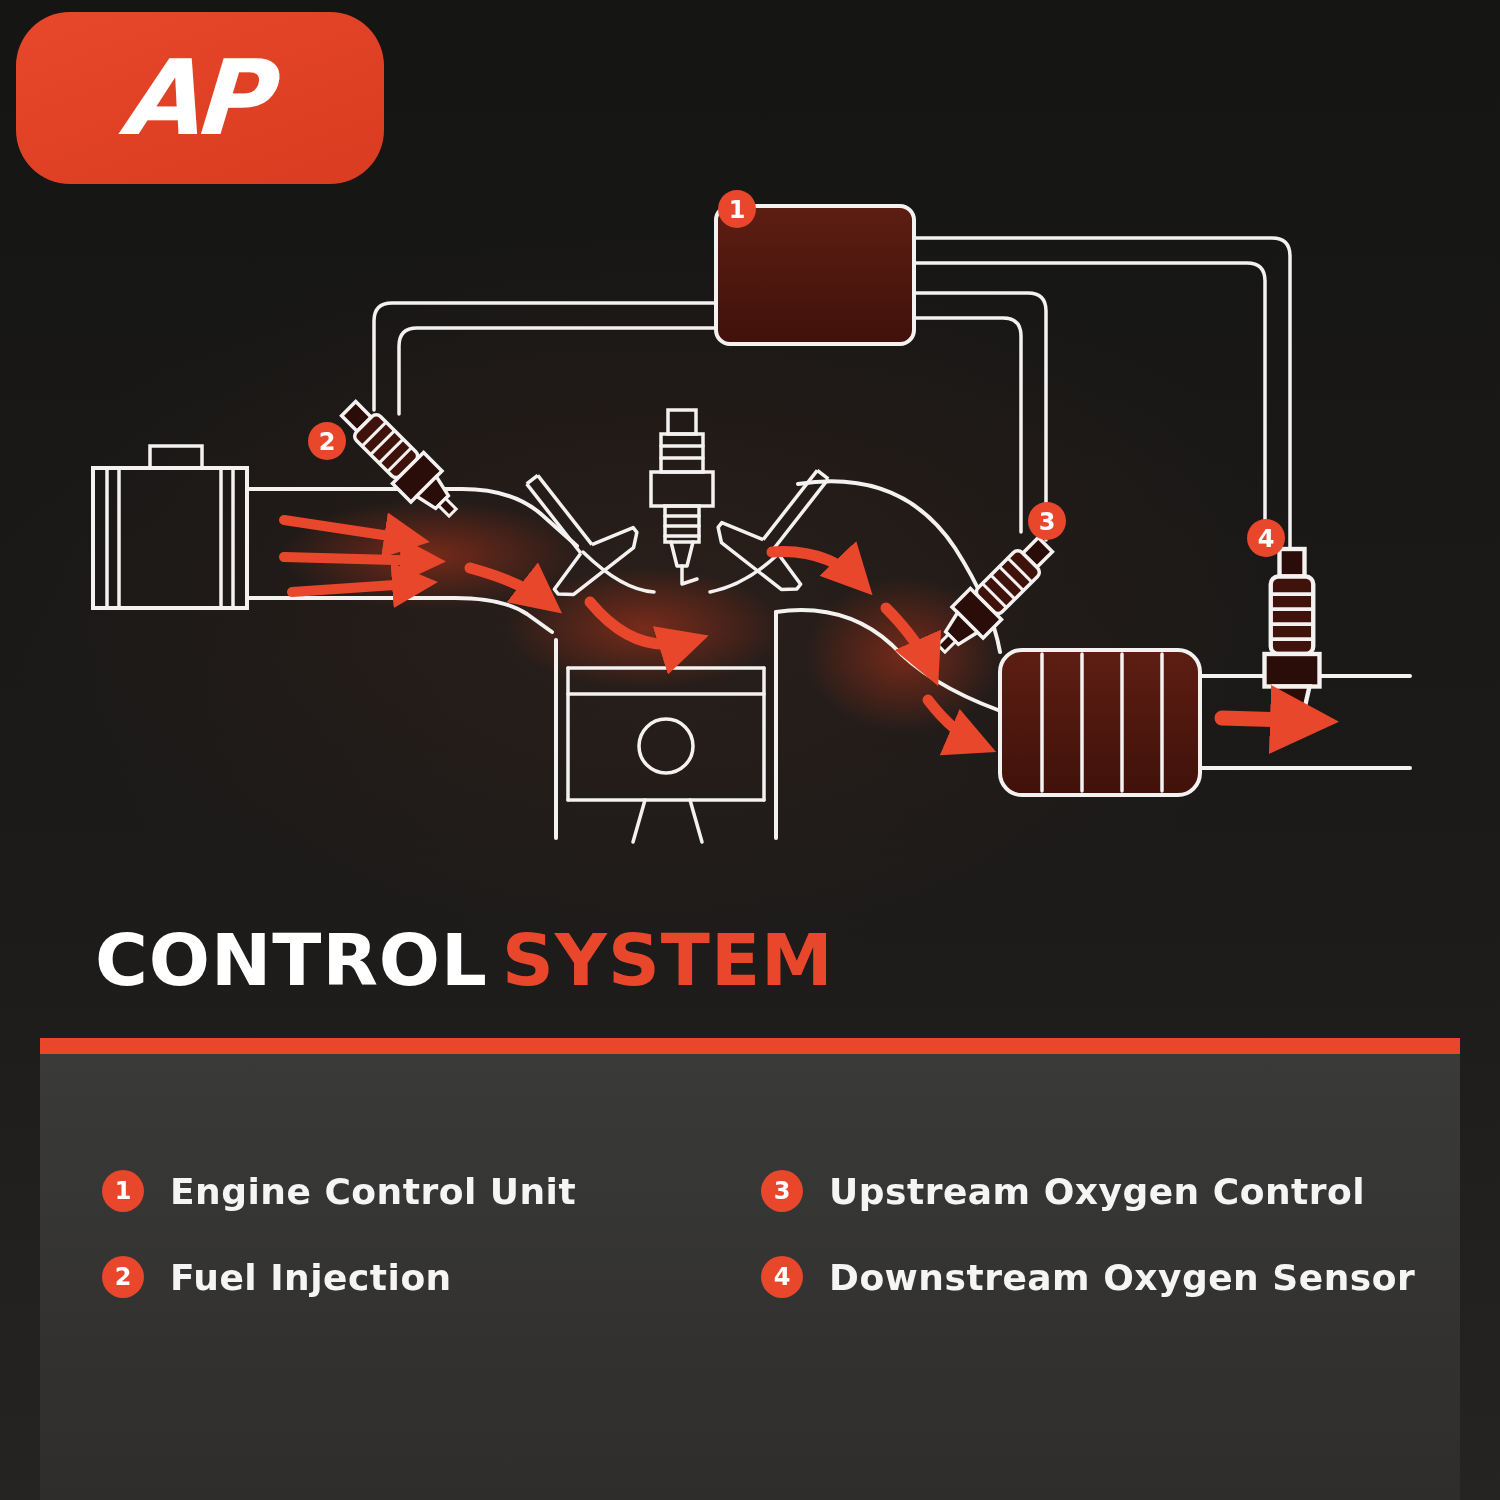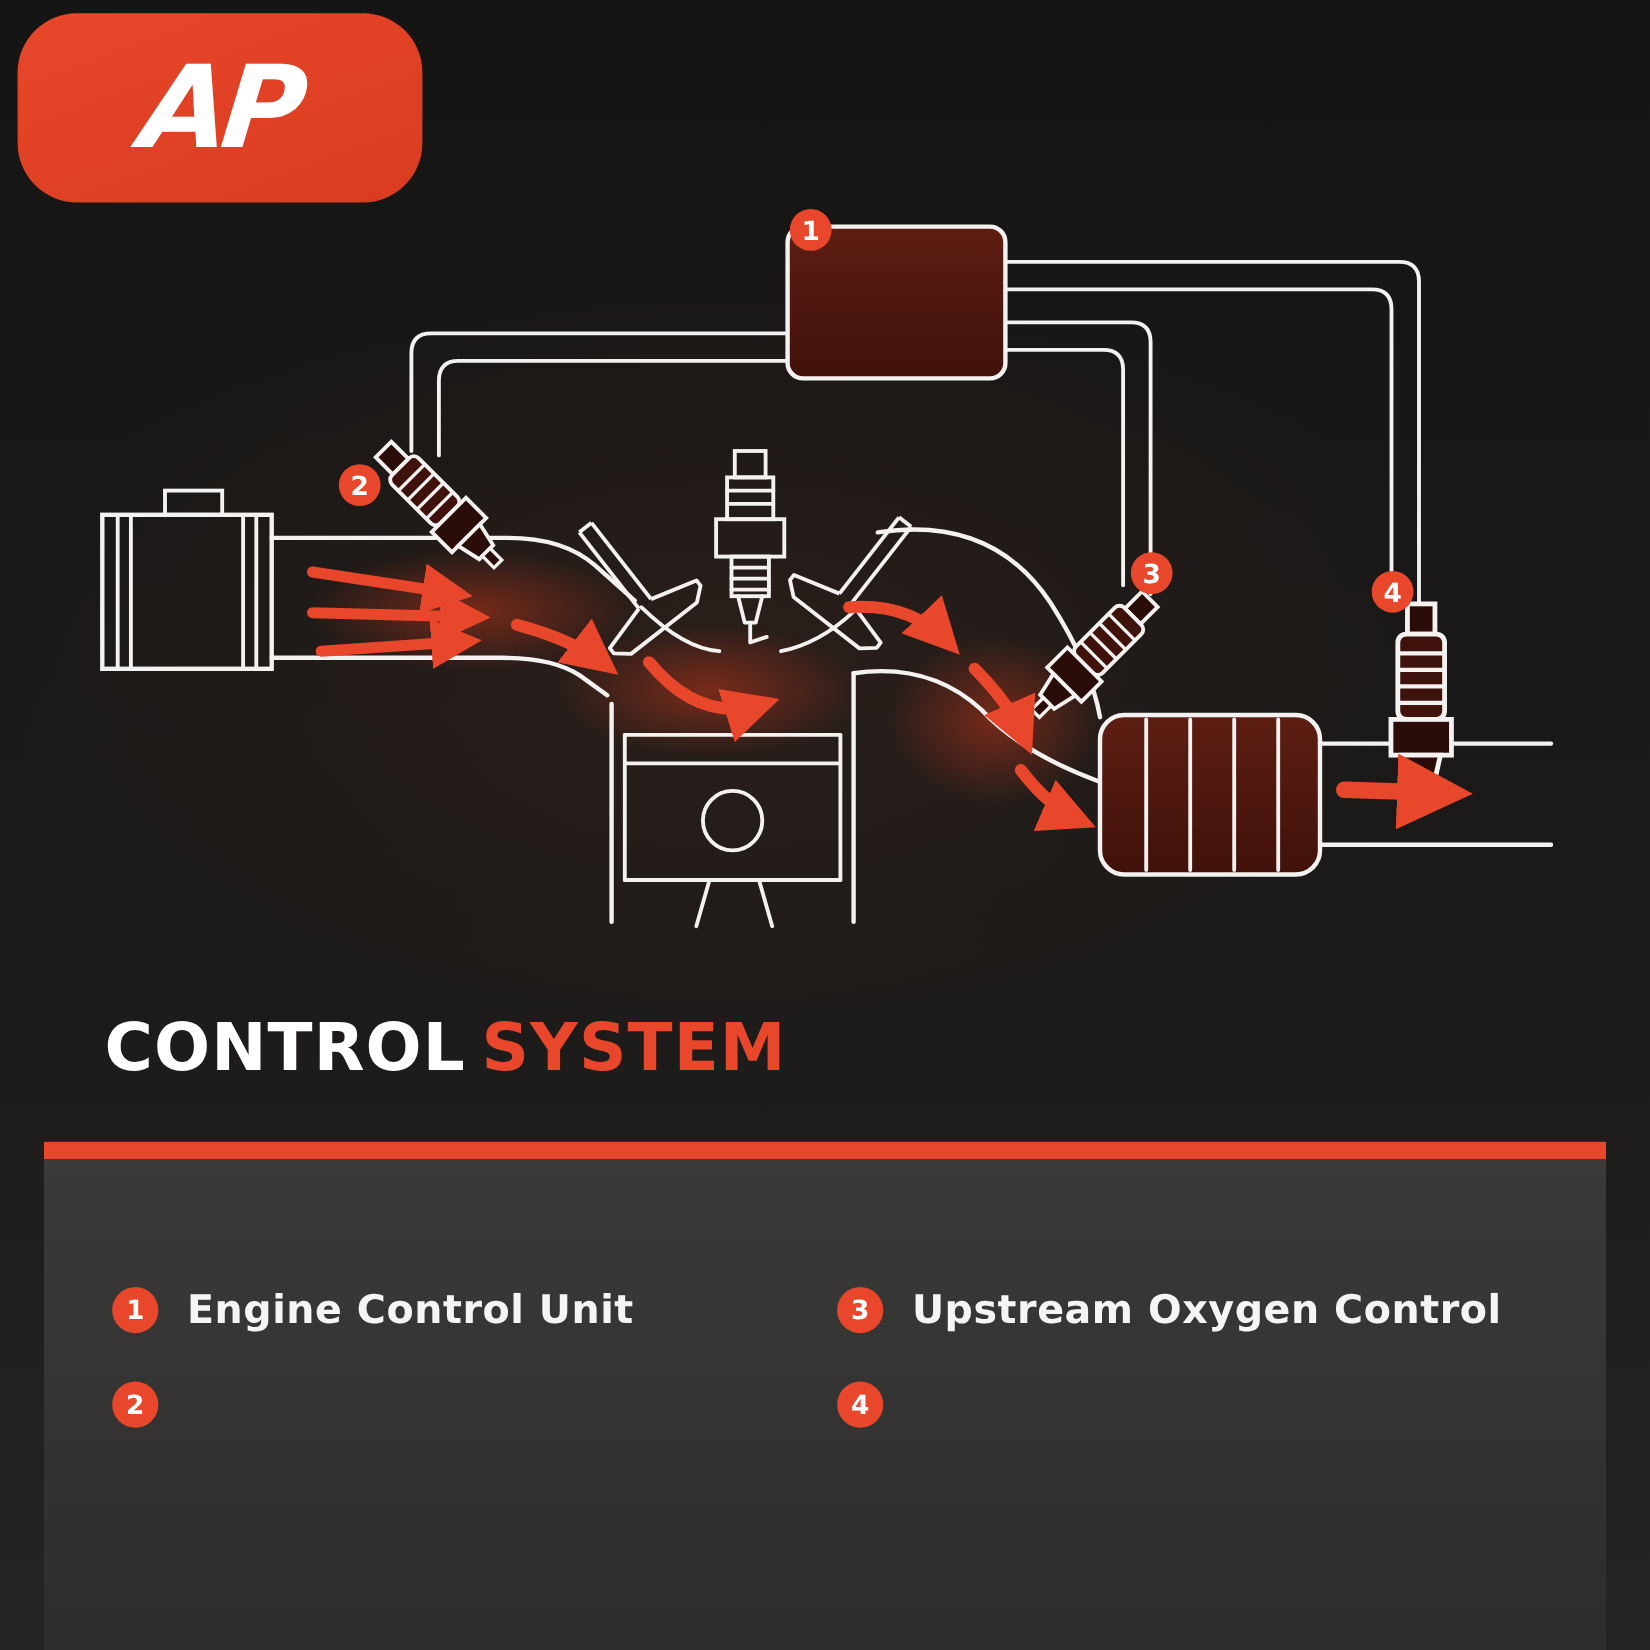--- a/index.html
+++ b/index.html
@@ -21,21 +21,21 @@
     letter-spacing:-7px;transform:skewX(-6deg);line-height:1;
   }
   
   svg.diagram{position:absolute;left:0;top:0;}
   .line{fill:none;stroke:#f4f2f0;stroke-width:3.5;stroke-linecap:round;stroke-linejoin:round;}
   .thick{stroke-width:4;}
   .arrow{fill:none;stroke:#e8472b;stroke-linecap:round;}
   .badge-circle{fill:#e8472b;}
   .badge-num{fill:#ffffff;font-size:24px;font-weight:bold;text-anchor:middle;}
   
-  .title{position:absolute;left:95px;top:918px;font-size:60px;font-weight:bold;letter-spacing:1px;}
+  .title{position:absolute;left:95px;top:918px;font-size:72px;font-weight:bold;letter-spacing:1px;}
   .title .w{color:#ffffff;}
   .title .a{color:#e8472b;margin-left:14px;}
   
   .red-bar{position:absolute;left:40px;right:40px;top:1038px;height:16px;background:#e8472b;}
   .panel{
     position:absolute;left:40px;right:40px;top:1054px;bottom:0;
     background:linear-gradient(180deg,#3a3a39 0%,#2e2d2c 100%);
   }
   .legend-grid{
     display:grid;grid-template-columns:1fr 1fr;grid-template-rows:auto auto;
@@ -218,24 +218,26 @@
   <div class="red-bar"></div>
 
   <div class="panel">
     <div class="legend-grid">
       <div class="legend-item">
         <span class="legend-badge">1</span>
         <span class="legend-label">Engine Control Unit</span>
       </div>
       <div class="legend-item">
         <span class="legend-badge">2</span>
+        <span class="legend-label">Fuel Injection</span>
       </div>
       <div class="legend-item">
         <span class="legend-badge">3</span>
         <span class="legend-label">Upstream Oxygen Control</span>
       </div>
       <div class="legend-item">
         <span class="legend-badge">4</span>
+        <span class="legend-label">Downstream Oxygen Sensor</span>
       </div>
     </div>
   </div>
 
 </div>
 
 </body></html>

